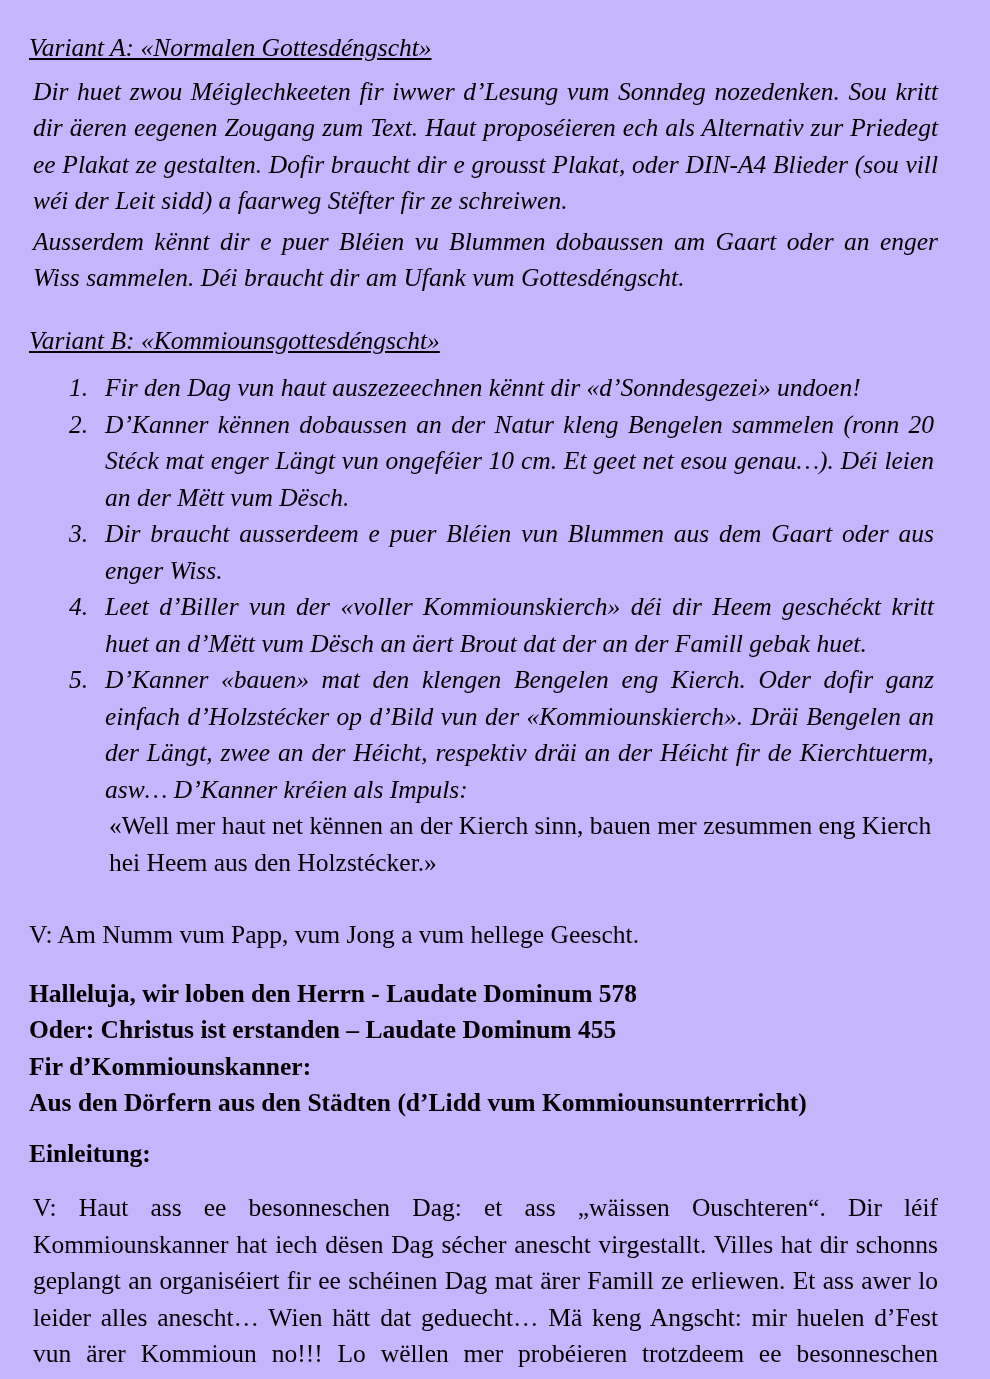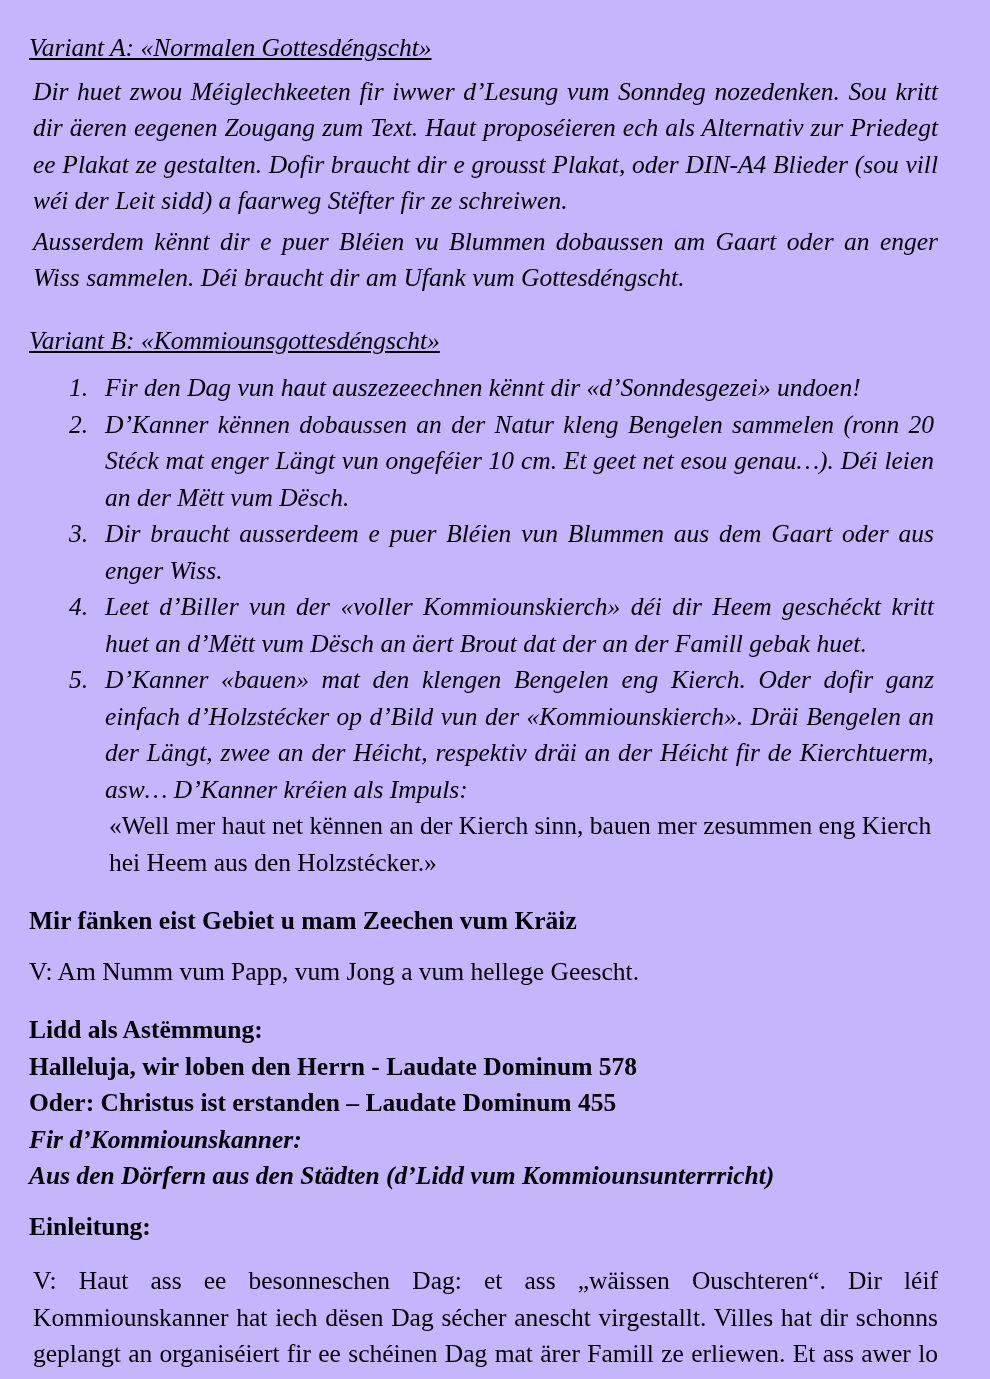--- a/index.html
+++ b/index.html
@@ -26,21 +26,21 @@
   
   .p {
     font-size: 25.5px;
     line-height: 36.5px;
     text-align: justify;
     text-justify: inter-word;
     margin: 4px;
     hyphens: none;
   }
   .ital { font-style: italic; }
-  .bolditalic { font-weight: bold; font-style: italic; }
+  .bolditalic { font-weight: bold; }
   .underline-head {
     font-style: italic;
     font-size: 25.5px;
     line-height: 36.5px;
     text-decoration: underline;
     text-underline-offset: 2px;
     display: inline-block;
     margin: 0;
   }
   .headline-row { line-height: 36.5px; }
@@ -118,29 +118,27 @@
     <li><span>Dir braucht ausserdeem e puer Bléien vun Blummen aus dem Gaart oder aus enger Wiss.</span></li>
     <li><span>Leet d’Biller vun der «voller Kommiounskierch» déi dir Heem geschéckt kritt huet an d’Mëtt vum Dësch an äert Brout dat der an der Famill gebak huet.</span></li>
     <li>
       <span>D’Kanner «bauen» mat den klengen Bengelen eng Kierch. Oder dofir ganz einfach d’Holzstécker op d’Bild vun der «Kommiounskierch». Dräi Bengelen an der Längt, zwee an der Héicht, respektiv dräi an der Héicht fir de Kierchtuerm, asw… D’Kanner kréien als Impuls:</span>
       <span class="sub-quote">«Well mer haut net kënnen an der Kierch sinn, bauen mer zesummen eng Kierch hei Heem aus den Holzstécker.»</span>
     </li>
   </ol>
 
   <div class="gap-sm"></div>
 
-  <p class="block-bold">Mir fänken eist Gebiet u mam Zeechen vum Kräiz</p>
 
   <div class="gap-sm"></div>
 
   <p class="plain-line">V: Am Numm vum Papp, vum Jong a vum hellege Geescht.</p>
 
   <div class="gap-md"></div>
 
-  <p class="block-bold">Lidd als Astëmmung:</p>
   <p class="block-bold">Halleluja, wir loben den Herrn - Laudate Dominum 578</p>
   <p class="block-bold">Oder: Christus ist erstanden – Laudate Dominum 455</p>
   <p class="block-bold bolditalic">Fir d’Kommiounskanner:</p>
   <p class="block-bold bolditalic">Aus den Dörfern aus den Städten (d’Lidd vum Kommiounsunterrricht)</p>
 
   <div class="gap-sm"></div>
 
   <p class="block-bold">Einleitung:</p>
 
   <div class="gap-sm"></div>

